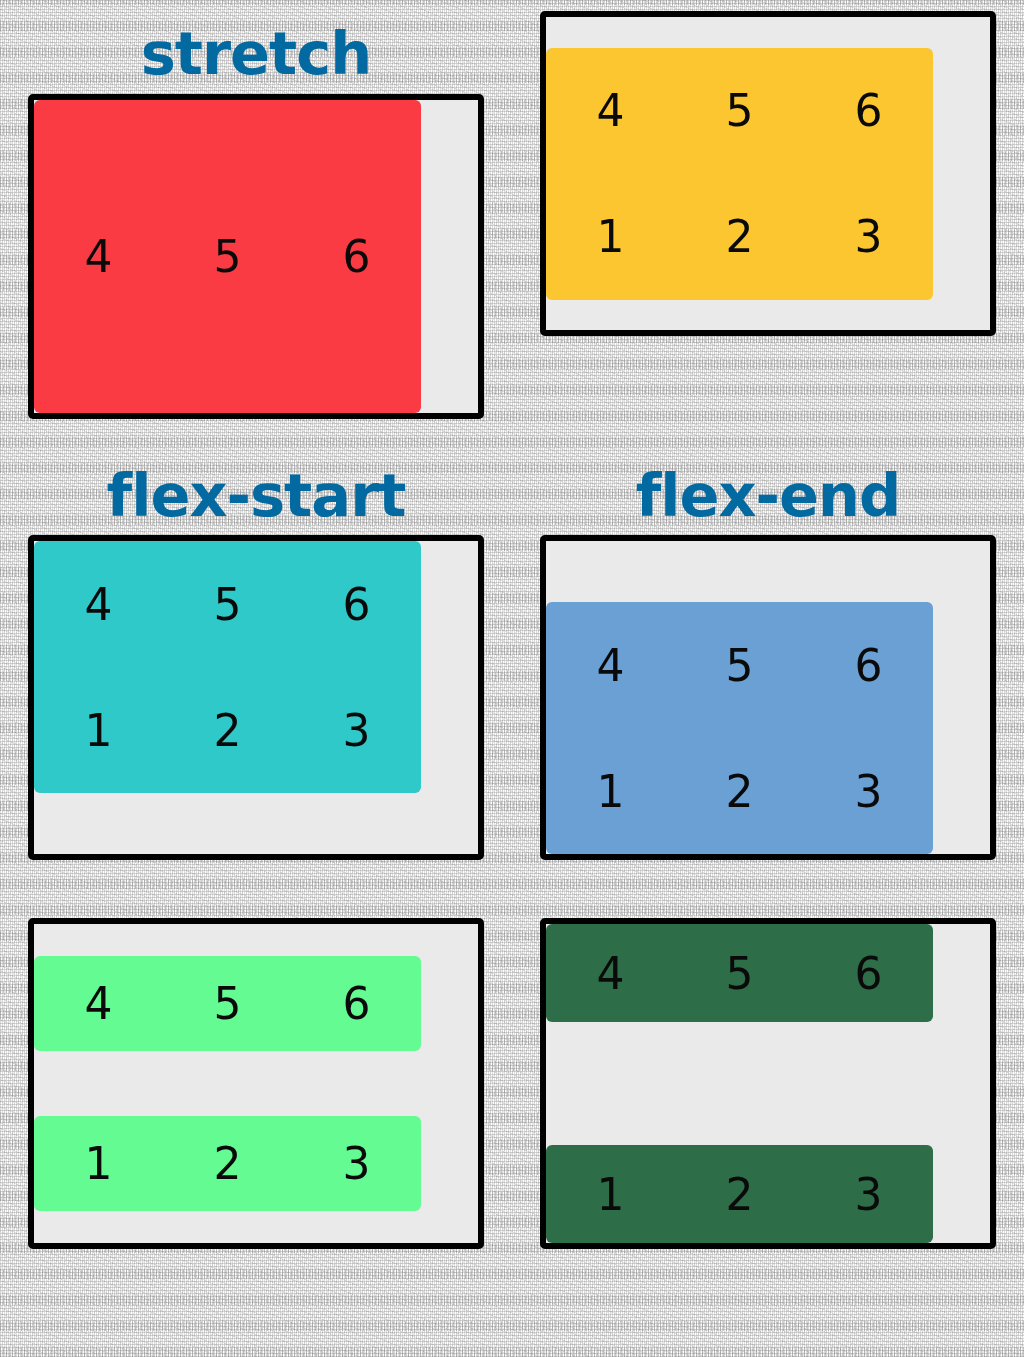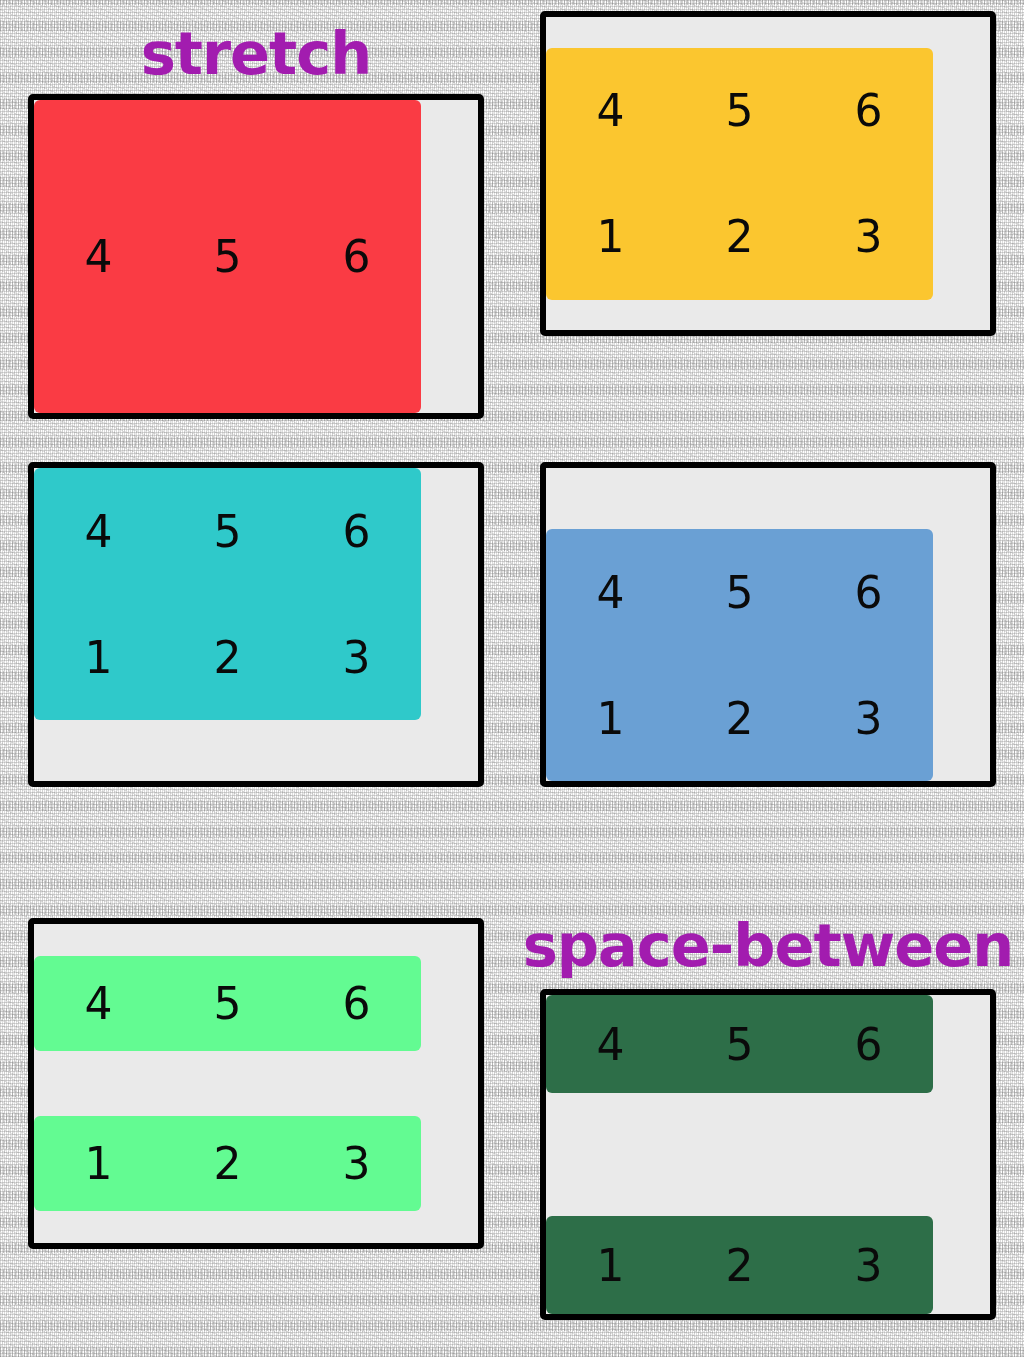--- a/index.html
+++ b/index.html
@@ -75,21 +75,21 @@
     flex-direction: column;
     align-items: center;
     box-sizing: border-box;
   }
 
   .demo-title {
     font-family: "DejaVu Sans", sans-serif;
     font-weight: bold;
     font-size: 59px;
     line-height: 1.0;
-    color: #a21caf;
+    color: #0369a1;
     letter-spacing: -1px;
     white-space: nowrap;
     margin-top: 22px;
     margin-bottom: 0;
     text-align: center;
     position: relative;
     z-index: 3;
   }
   .demo-cell.row-1 .demo-title { margin-top: 24px; }
   .demo-cell.row-2 .demo-title { margin-top: 14px; }
@@ -197,31 +197,33 @@
       <div class="flex-item c-4" style="background: rgb(251, 198, 47);">4</div>
       <div class="flex-item c-5" style="background: rgb(251, 198, 47);">5</div>
       <div class="flex-item c-6" style="background: rgb(251, 198, 47);">6</div>
       <div class="flex-item c-1" style="background: rgb(251, 198, 47);">1</div>
       <div class="flex-item c-2" style="background: rgb(251, 198, 47);">2</div>
       <div class="flex-item c-3" style="background: rgb(251, 198, 47);">3</div>
     </div>
   </div>
 
   <div class="demo-cell row-2">
+    <div class="demo-title">flex-start</div>
     <div class="flex-box ac-flex-start fixed-items theme-teal">
       <div class="flex-item c-4" style="background: rgb(47, 201, 202);">4</div>
       <div class="flex-item c-5" style="background: rgb(47, 201, 202);">5</div>
       <div class="flex-item c-6" style="background: rgb(47, 201, 202);">6</div>
       <div class="flex-item c-1" style="background: rgb(47, 201, 202);">1</div>
       <div class="flex-item c-2" style="background: rgb(47, 201, 202);">2</div>
       <div class="flex-item c-3" style="background: rgb(47, 201, 202);">3</div>
     </div>
   </div>
 
   <div class="demo-cell row-2">
+    <div class="demo-title">flex-end</div>
     <div class="flex-box ac-flex-end fixed-items theme-blue">
       <div class="flex-item c-4" style="background: rgb(106, 160, 212);">4</div>
       <div class="flex-item c-5" style="background: rgb(106, 160, 212);">5</div>
       <div class="flex-item c-6" style="background: rgb(106, 160, 212);">6</div>
       <div class="flex-item c-1" style="background: rgb(106, 160, 212);">1</div>
       <div class="flex-item c-2" style="background: rgb(106, 160, 212);">2</div>
       <div class="flex-item c-3" style="background: rgb(106, 160, 212);">3</div>
     </div>
   </div>
 
@@ -230,21 +232,20 @@
       <div class="flex-item c-4" style="background: rgb(99, 251, 146);">4</div>
       <div class="flex-item c-5" style="background: rgb(99, 251, 146);">5</div>
       <div class="flex-item c-6" style="background: rgb(99, 251, 146);">6</div>
       <div class="flex-item c-1" style="background: rgb(99, 251, 146);">1</div>
       <div class="flex-item c-2" style="background: rgb(99, 251, 146);">2</div>
       <div class="flex-item c-3" style="background: rgb(99, 251, 146);">3</div>
     </div>
   </div>
 
   <div class="demo-cell row-3">
-    <div class="demo-title">space-between</div>
     <div class="flex-box ac-space-between fixed-items theme-forest">
       <div class="flex-item c-4" style="background: rgb(45, 110, 72);">4</div>
       <div class="flex-item c-5" style="background: rgb(45, 110, 72);">5</div>
       <div class="flex-item c-6" style="background: rgb(45, 110, 72);">6</div>
       <div class="flex-item c-1" style="background: rgb(45, 110, 72);">1</div>
       <div class="flex-item c-2" style="background: rgb(45, 110, 72);">2</div>
       <div class="flex-item c-3" style="background: rgb(45, 110, 72);">3</div>
     </div>
   </div>
 

